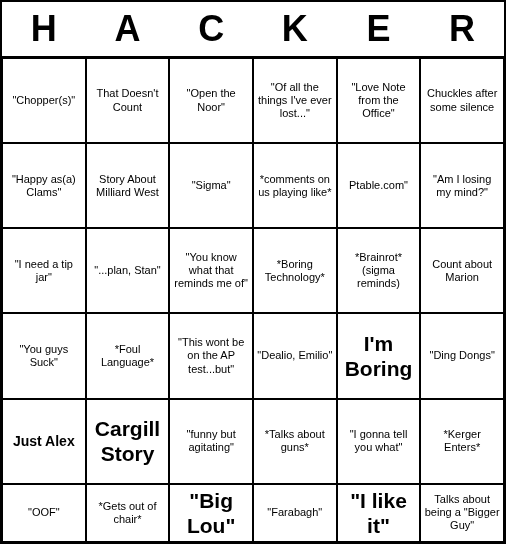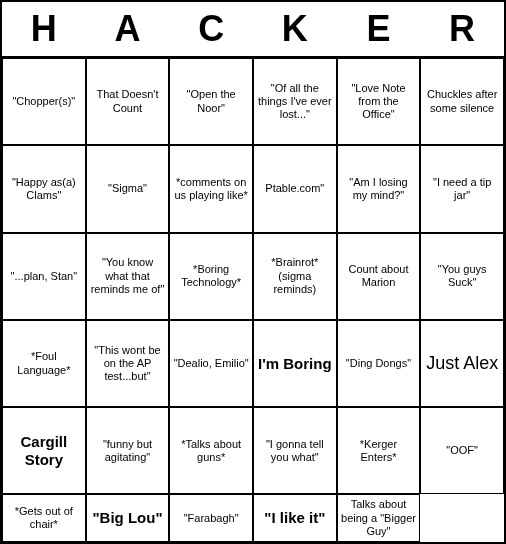--- a/index.html
+++ b/index.html
@@ -43,25 +43,25 @@
       display: flex;
       align-items: center;
       justify-content: center;
       text-align: center;
       padding: 3px;
       font-size: 11px;
       line-height: 1.2;
       overflow: hidden;
     }
     .cell.large-text {
-      font-size: 18px;
-      font-weight: normal;
+      font-size: 14px;
+      font-weight: bold;
     }
     .cell.medium-large {
-      font-size: 15px;
+      font-size: 21px;
       font-weight: bold;
     }
   </style>
 </head>
 <body>
 
 <div class="bingo-container">
   <div class="header-row">
   <span class="header-letter">H</span>
       <span class="header-letter">A</span>
@@ -71,20 +71,21 @@
       <span class="header-letter">R</span>
     </div>
   <div class="grid">
   <div class="cell">"Chopper(s)"</div>
       <div class="cell">That Doesn't Count</div>
       <div class="cell">"Open the Noor"</div>
       <div class="cell">"Of all the things I've ever lost..."</div>
       <div class="cell">"Love Note from the Office"</div>
       <div class="cell">Chuckles after some silence</div>
       <div class="cell">"Happy as(a) Clams"</div>
+      <div class="cell">Story About Milliard West</div>
       <div class="cell">"Sigma"</div>
       <div class="cell">*comments on us playing like*</div>
       <div class="cell">Ptable.com"</div>
       <div class="cell">"Am I losing my mind?"</div>
       <div class="cell">"I need a tip jar"</div>
       <div class="cell">"...plan, Stan"</div>
       <div class="cell">"You know what that reminds me of"</div>
       <div class="cell">*Boring Technology*</div>
       <div class="cell">*Brainrot* (sigma reminds)</div>
       <div class="cell">Count about Marion</div>

